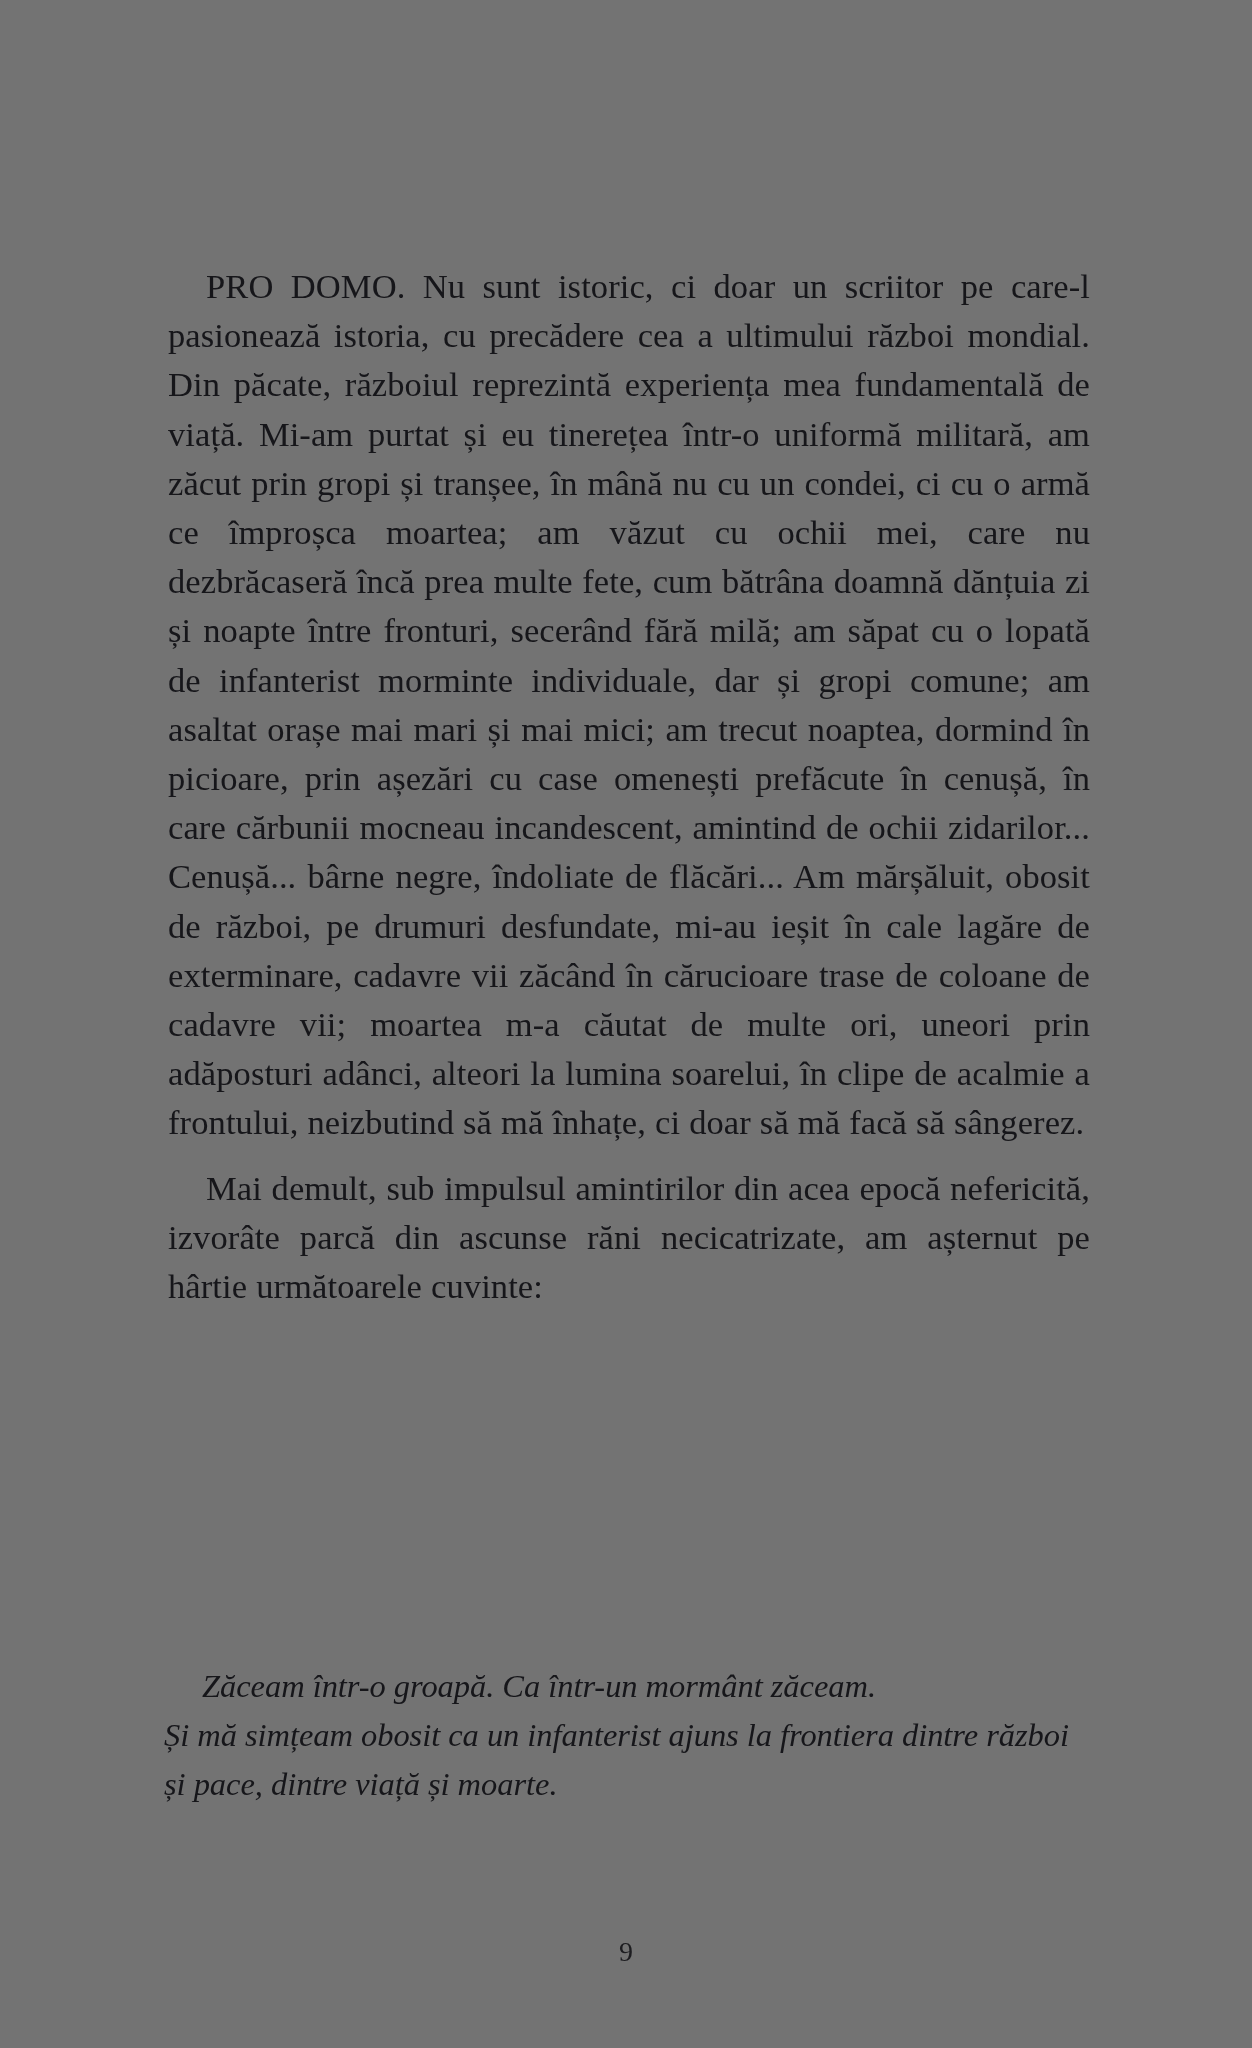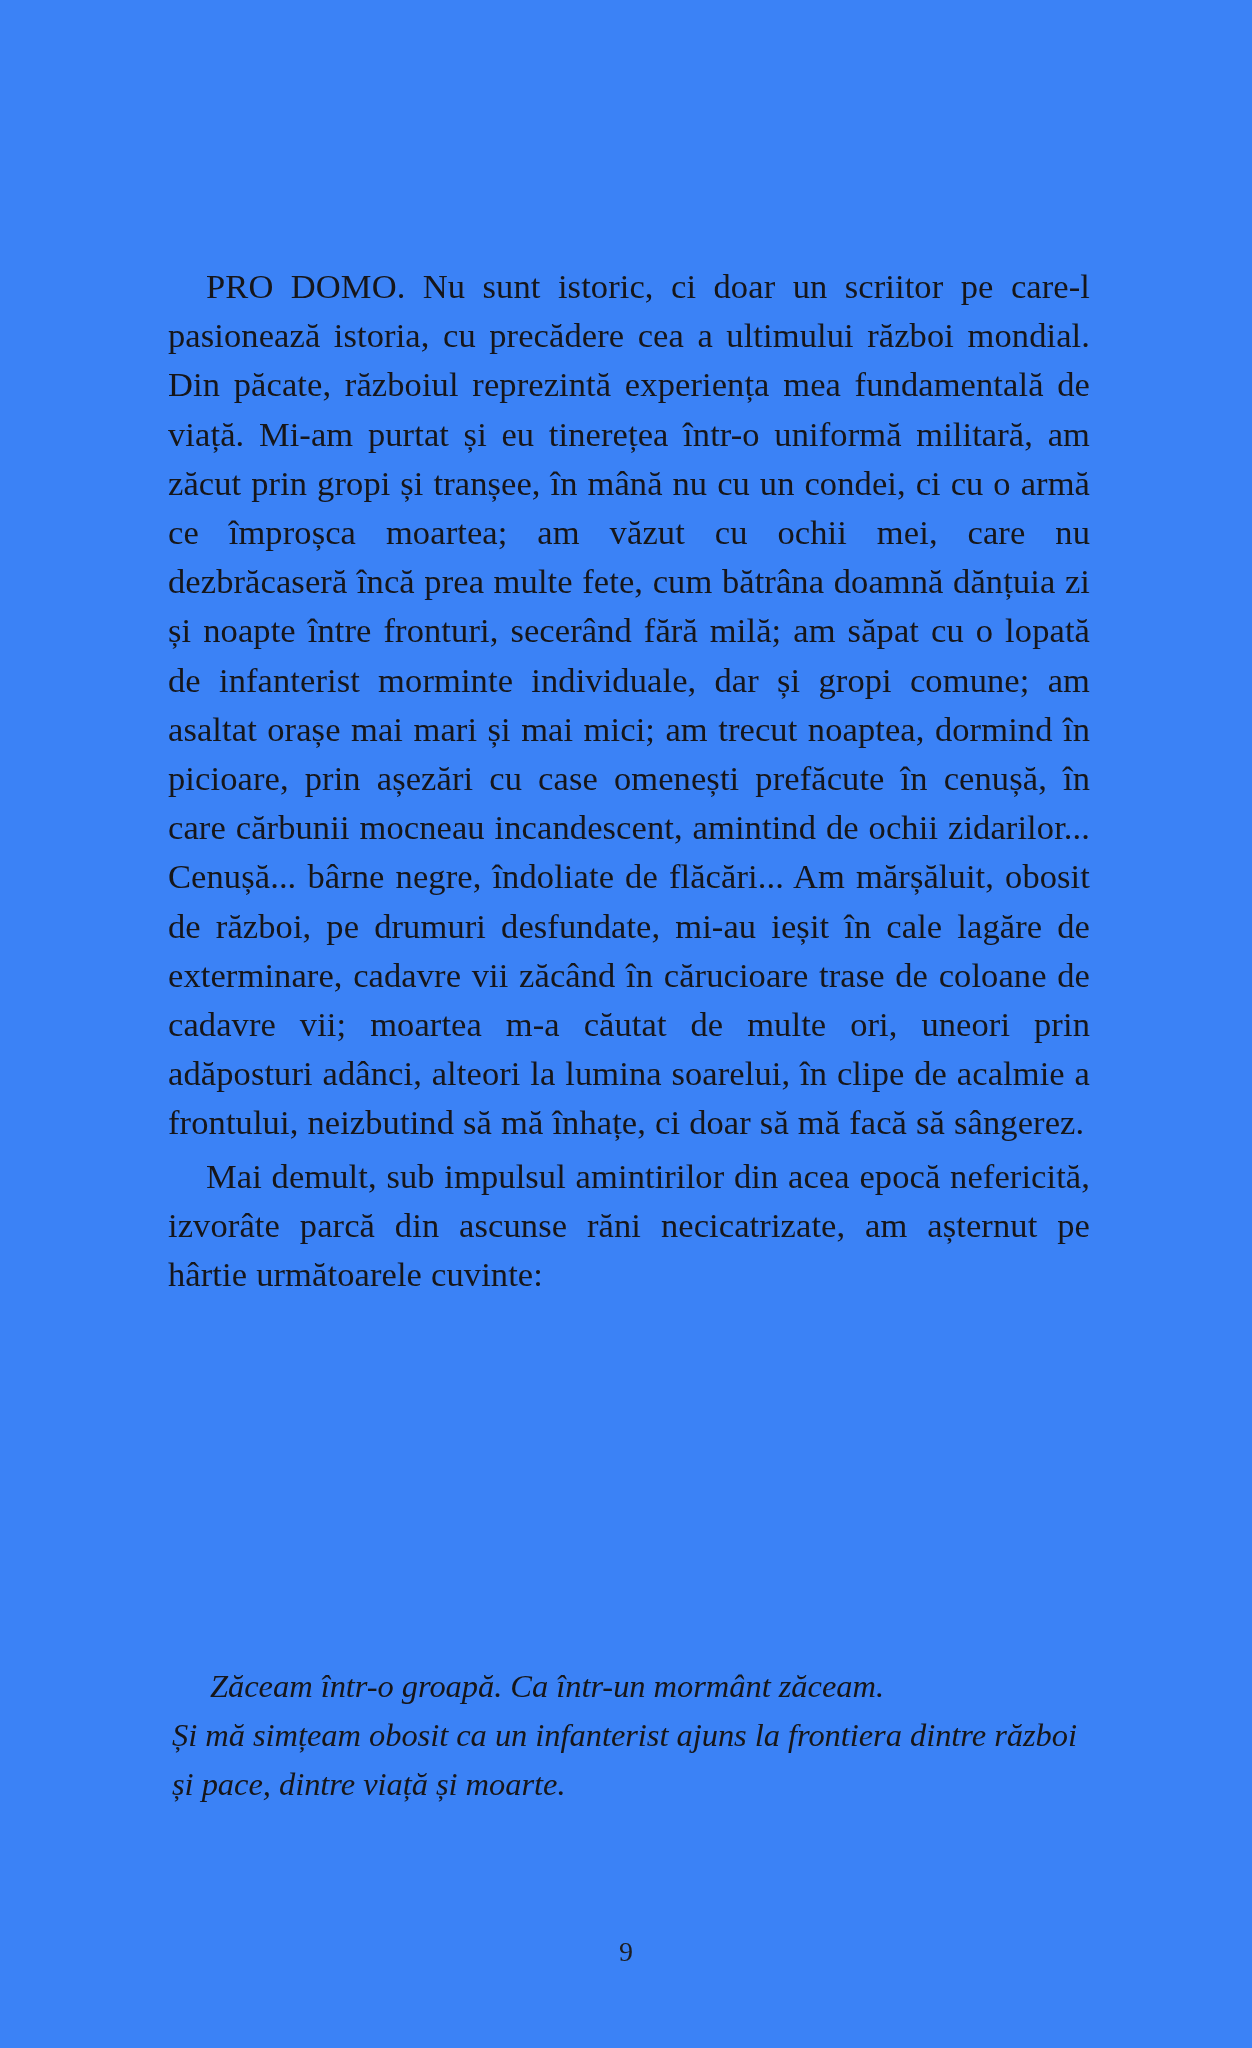--- a/index.html
+++ b/index.html
@@ -15,21 +15,21 @@
     position: relative;
     overflow: hidden;
   }
 
   .page {
     position: absolute;
     left: 0;
     top: 0;
     width: 1252px;
     height: 2048px;
-    background: #3b82f6;
+    background: #737373;
   }
 
   .text-block {
     position: absolute;
     left: 168px;
     top: 262px;
     width: 922px;
   }
 
   .para {
@@ -42,26 +42,26 @@
     word-spacing: 0.3px;
     hyphens: manual;
   }
 
   .para.first {
     text-indent: 38px;
   }
 
   .para.second {
     text-indent: 38px;
-    margin-top: 4px;
+    margin-top: 16px;
   }
 
   .verse-block {
     position: absolute;
-    left: 172px;
+    left: 164px;
     top: 1662px;
     width: 920px;
   }
 
   .verse-line {
     font-size: 32.5px;
     line-height: 49px;
     font-style: italic;
     margin: 0;
     white-space: nowrap;

